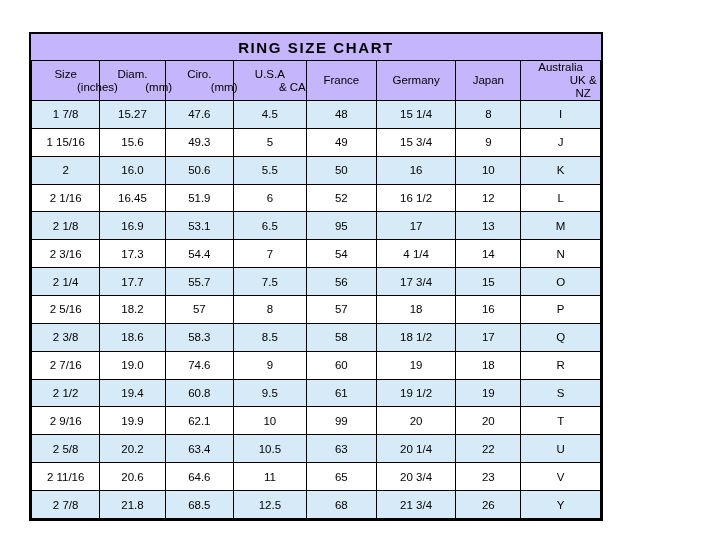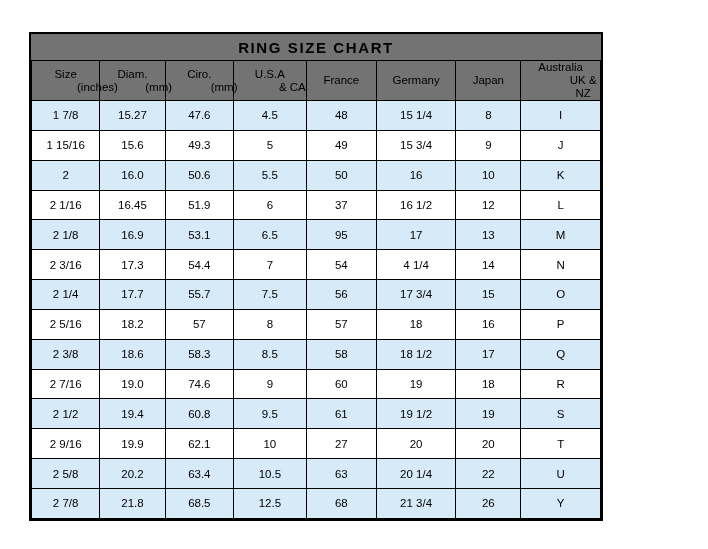--- a/index.html
+++ b/index.html
@@ -14,21 +14,21 @@
     overflow: hidden;
   }
   .sheet {
     position: absolute;
     left: 29px;
     top: 32px;
     width: 574px;
     height: 489px;
     box-sizing: border-box;
     border: 2px solid #000000;
-    background: #737373;
+    background: #c4b5fd;
   }
   table.chart {
     width: 100%;
     height: 100%;
     border-collapse: collapse;
     table-layout: fixed;
   }
   table.chart td, table.chart th {
     border: 1px solid #000000;
     text-align: center;
@@ -160,21 +160,21 @@
         <td>50</td>
         <td>16</td>
         <td>10</td>
         <td>K</td>
       </tr>
       <tr class="plain">
         <td>2 1/16</td>
         <td>16.45</td>
         <td>51.9</td>
         <td>6</td>
-        <td>37</td>
+        <td>52</td>
         <td>16 1/2</td>
         <td>12</td>
         <td>L</td>
       </tr>
       <tr class="shade">
         <td>2 1/8</td>
         <td>16.9</td>
         <td>53.1</td>
         <td>6.5</td>
         <td>95</td>
@@ -240,35 +240,45 @@
         <td>61</td>
         <td>19 1/2</td>
         <td>19</td>
         <td>S</td>
       </tr>
       <tr class="plain">
         <td>2 9/16</td>
         <td>19.9</td>
         <td>62.1</td>
         <td>10</td>
-        <td>27</td>
+        <td>99</td>
         <td>20</td>
         <td>20</td>
         <td>T</td>
       </tr>
       <tr class="shade">
         <td>2 5/8</td>
         <td>20.2</td>
         <td>63.4</td>
         <td>10.5</td>
         <td>63</td>
         <td>20 1/4</td>
         <td>22</td>
         <td>U</td>
       </tr>
+      <tr class="plain">
+        <td>2 11/16</td>
+        <td>20.6</td>
+        <td>64.6</td>
+        <td>11</td>
+        <td>65</td>
+        <td>20 3/4</td>
+        <td>23</td>
+        <td>V</td>
+      </tr>
       <tr class="shade">
         <td>2 7/8</td>
         <td>21.8</td>
         <td>68.5</td>
         <td>12.5</td>
         <td>68</td>
         <td>21 3/4</td>
         <td>26</td>
         <td>Y</td>
       </tr>

